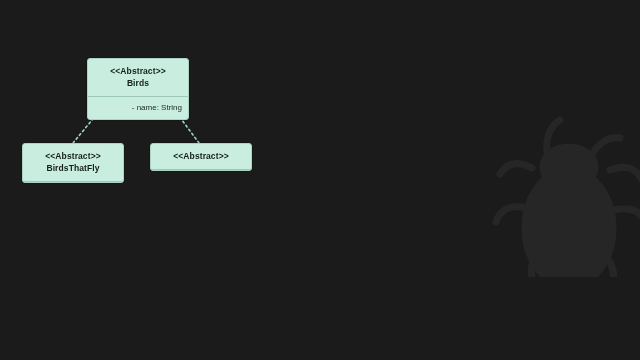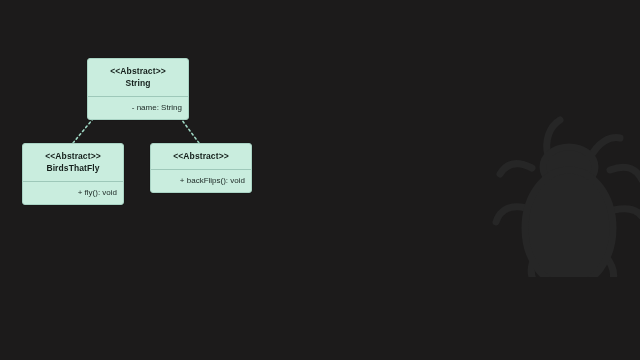--- a/index.html
+++ b/index.html
@@ -130,39 +130,33 @@
         <path d="M 0 0 L 10 5 L 0 10 z" fill="#9fd8c4"></path>
       </marker>
     </defs>
     <line x1="73" y1="143" x2="102" y2="108" stroke="#9fd8c4" stroke-width="1.6" stroke-dasharray="2 3" stroke-linecap="round" marker-end="url(#tri)"></line>
     <line x1="199" y1="143" x2="173" y2="108" stroke="#9fd8c4" stroke-width="1.6" stroke-dasharray="2 3" stroke-linecap="round" marker-end="url(#tri)"></line>
   </svg>
 
   <div class="uml-class" id="class-birds">
     <div class="uml-header">
       <span class="uml-stereotype">&lt;&lt;Abstract&gt;&gt;</span>
-      <span class="uml-name">String</span>
+      <span class="uml-name">Birds</span>
     </div>
     <div class="uml-section">
       <span class="uml-member">- name: String</span>
     </div>
   </div>
 
   <div class="uml-class" id="class-birdsthatfly">
     <div class="uml-header">
       <span class="uml-stereotype">&lt;&lt;Abstract&gt;&gt;</span>
       <span class="uml-name">BirdsThatFly</span>
     </div>
-    <div class="uml-section">
-      <span class="uml-member">+ fly(): void</span>
-    </div>
   </div>
 
   <div class="uml-class" id="class-birdsthatdontfly">
     <div class="uml-header">
       <span class="uml-stereotype">&lt;&lt;Abstract&gt;&gt;</span>
     </div>
-    <div class="uml-section">
-      <span class="uml-member">+ backFlips(): void</span>
-    </div>
   </div>
 
 </div>
 
 </body></html>

